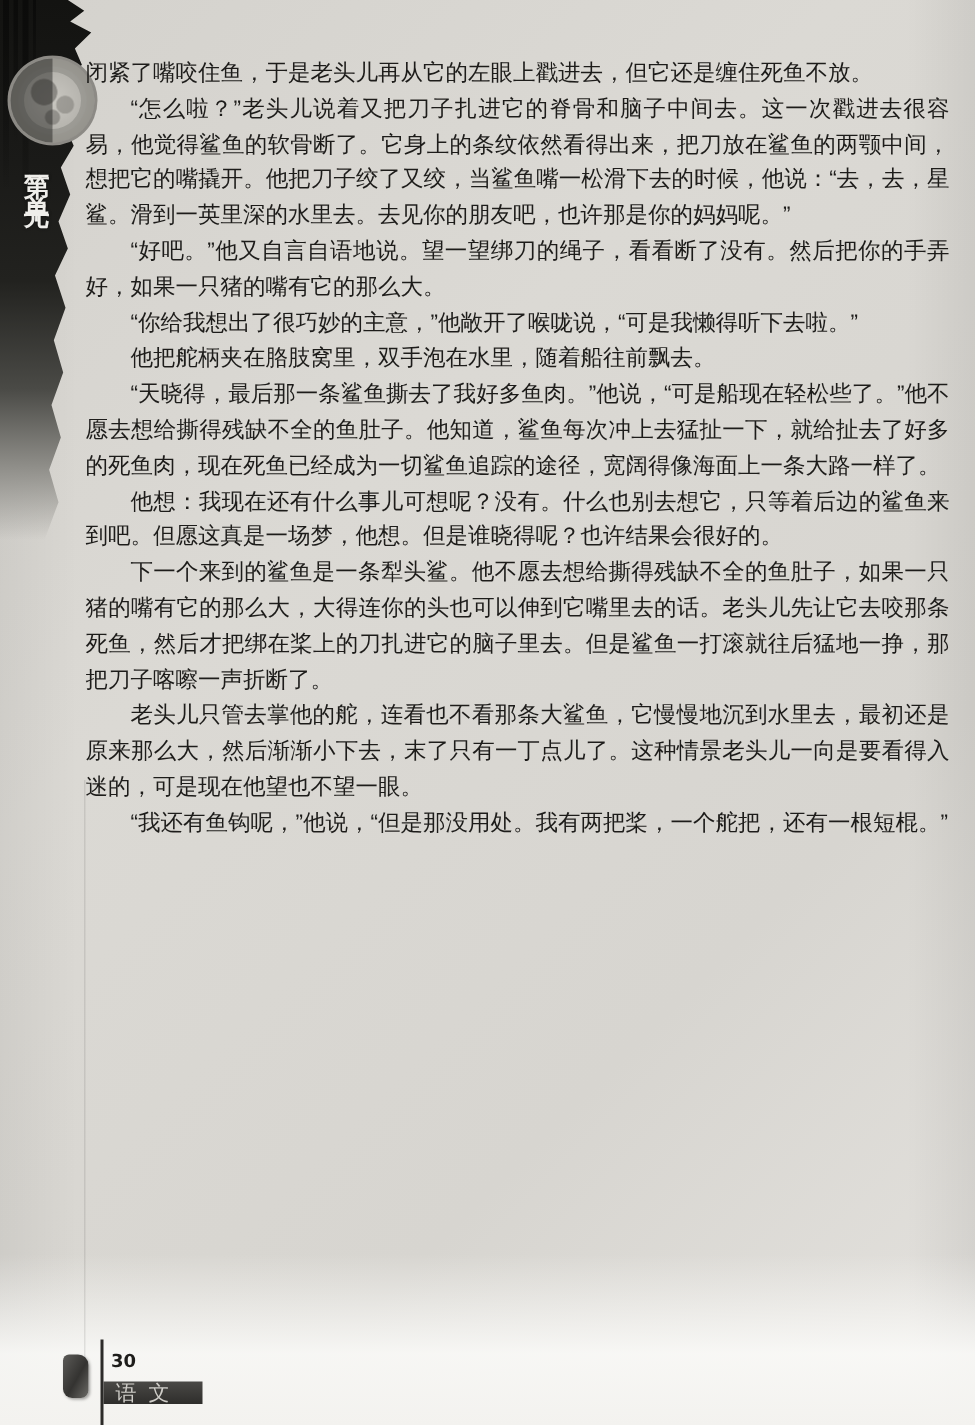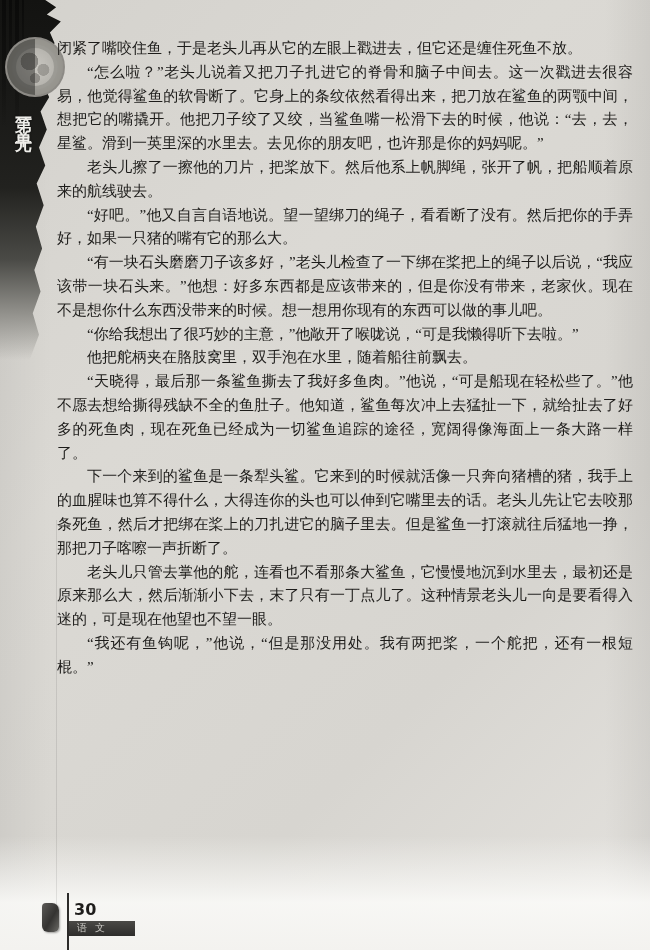--- a/index.html
+++ b/index.html
@@ -59,21 +59,21 @@
     letter-spacing:7px;
     font-family:"DejaVu Sans","Liberation Sans",sans-serif;
     text-shadow:0 0 2px rgba(0,0,0,.6);
   }
 
   
   .body-text{
     position:absolute;left:57px;top:37px;width:576px;height:872px;
     overflow:hidden;
     color:#1d1c1a;
-    font-family:Liberation Serif, serif;
+    font-family:Liberation Sans, sans-serif;
     font-size:15px;line-height:23.8px;
     text-align:justify;
   }
   .body-text p{margin:0;text-indent:2em;}
   .body-text p.no-indent{text-indent:0;}
 
   
   .margin-line{
     position:absolute;left:56px;top:520px;width:1px;height:385px;
     background:rgba(0,0,0,.09);
@@ -86,29 +86,29 @@
     background:linear-gradient(120deg,#5c5b58,#343331 55%,#6b6a66);
     border-radius:4px 7px 5px 6px;
     box-shadow:1px 1px 2px rgba(0,0,0,.35);
   }
   .footer-rule{
     position:absolute;left:67px;top:0;width:2px;height:57px;
     background:#2c2b29;
   }
   .page-number{
     position:absolute;left:74px;top:7px;
-    font-size:16px;font-weight:bold;color:#1e1d1b;
+    font-size:12px;font-weight:bold;color:#1e1d1b;
     font-family:"DejaVu Sans","Liberation Sans",sans-serif;
   }
   .subject-bar{
     position:absolute;left:69px;top:28px;width:66px;height:15px;
     background:linear-gradient(to bottom,#4a4946,#2e2d2b);
-    color:#cfcdc8;font-size:10px;line-height:15px;
+    color:#cfcdc8;font-size:14px;line-height:15px;
     letter-spacing:8px;text-indent:8px;
-    font-family:Liberation Mono, monospace;
+    font-family:Liberation Sans, sans-serif;
   }
 </style>
 </head>
 <body>
 
 <div class="page">
 
   <div class="torn-band"></div>
   <div class="streak s1"></div>
   <div class="streak s2"></div>
@@ -117,27 +117,26 @@
 
   <div class="seal"></div>
 
   <div class="unit-label">第一单元</div>
 
   <div class="margin-line"></div>
 
   <div class="body-text">
       <p class="no-indent">闭紧了嘴咬住鱼，于是老头儿再从它的左眼上戳进去，但它还是缠住死鱼不放。</p>
       <p>“怎么啦？”老头儿说着又把刀子扎进它的脊骨和脑子中间去。这一次戳进去很容易，他觉得鲨鱼的软骨断了。它身上的条纹依然看得出来，把刀放在鲨鱼的两颚中间，想把它的嘴撬开。他把刀子绞了又绞，当鲨鱼嘴一松滑下去的时候，他说：“去，去，星鲨。滑到一英里深的水里去。去见你的朋友吧，也许那是你的妈妈呢。”</p>
-      <p>老头儿擦了一擦他的刀片，把桨放下。然后他系上帆脚绳，张开了帆，把船顺着原来的航线驶去。</p>
       <p>“好吧。”他又自言自语地说。望一望绑刀的绳子，看看断了没有。然后把你的手弄好，如果一只猪的嘴有它的那么大。</p>
-      <p>“有一块石头磨磨刀子该多好，”老头儿检查了一下绑在桨把上的绳子以后说，“我应该带一块石头来。”他想：好多东西都是应该带来的，但是你没有带来，老家伙。现在不是想你什么东西没带来的时候。想一想用你现有的东西可以做的事儿吧。</p>
       <p>“你给我想出了很巧妙的主意，”他敞开了喉咙说，“可是我懒得听下去啦。”</p>
       <p>他把舵柄夹在胳肢窝里，双手泡在水里，随着船往前飘去。</p>
       <p>“天晓得，最后那一条鲨鱼撕去了我好多鱼肉。”他说，“可是船现在轻松些了。”他不愿去想给撕得残缺不全的鱼肚子。他知道，鲨鱼每次冲上去猛扯一下，就给扯去了好多的死鱼肉，现在死鱼已经成为一切鲨鱼追踪的途径，宽阔得像海面上一条大路一样了。</p>
-      <p>下一个来到的鲨鱼是一条犁头鲨。它来到的时候就活像一只奔向猪槽的猪，我手上的血腥味也算不得什么，大得连你的头也可以伸到它嘴里去的话。老头儿先让它去咬那条死鱼，然后才把绑在桨上的刀扎进它的脑子里去。但是鲨鱼一打滚就往后猛地一挣，那把刀子喀嚓一声折断了。</p>
+      <p>他想：我现在还有什么事儿可想呢？没有。什么也别去想它，只等着后边的鲨鱼来到吧。但愿这真是一场梦，他想。但是谁晓得呢？也许结果会很好的。</p>
+      <p>下一个来到的鲨鱼是一条犁头鲨。他不愿去想给撕得残缺不全的鱼肚子，如果一只猪的嘴有它的那么大，大得连你的头也可以伸到它嘴里去的话。老头儿先让它去咬那条死鱼，然后才把绑在桨上的刀扎进它的脑子里去。但是鲨鱼一打滚就往后猛地一挣，那把刀子喀嚓一声折断了。</p>
       <p>老头儿只管去掌他的舵，连看也不看那条大鲨鱼，它慢慢地沉到水里去，最初还是原来那么大，然后渐渐小下去，末了只有一丁点儿了。这种情景老头儿一向是要看得入迷的，可是现在他望也不望一眼。</p>
       <p>“我还有鱼钩呢，”他说，“但是那没用处。我有两把桨，一个舵把，还有一根短棍。”</p>
     </div>
 
   <div class="footer">
     <div class="ink-blob"></div>
     <div class="footer-rule"></div>
     <div class="page-number">30</div>
     <div class="subject-bar">语文</div>
   </div>

